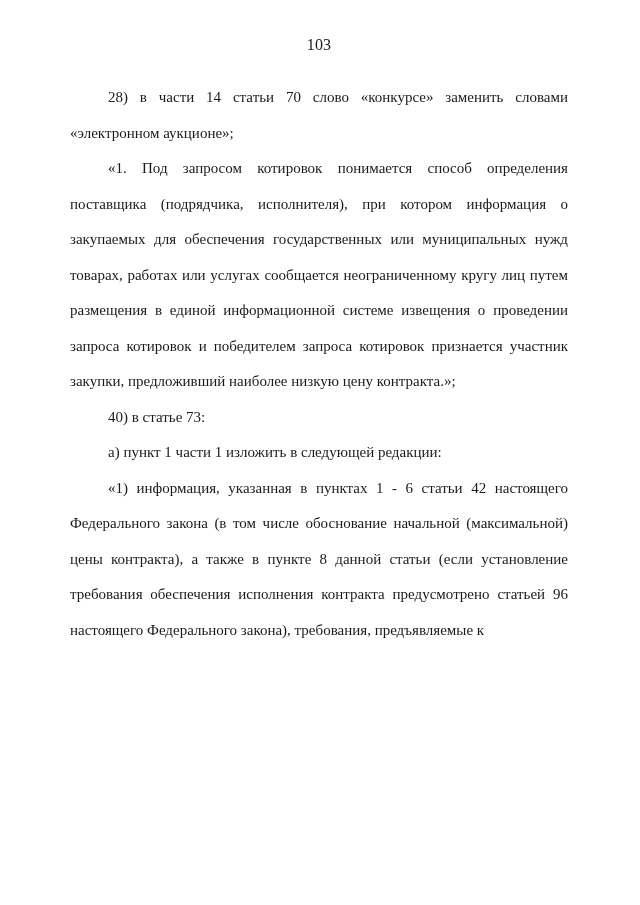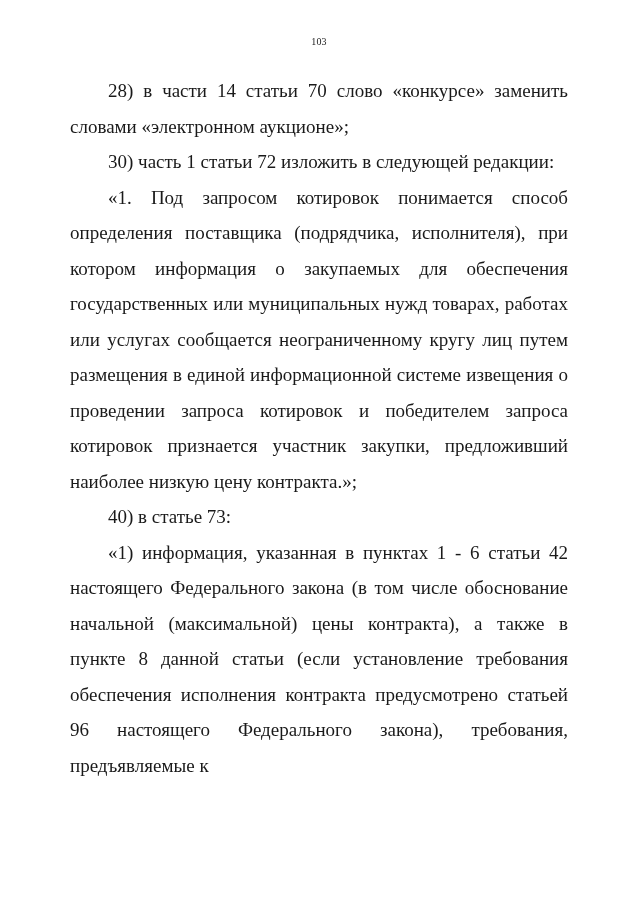--- a/index.html
+++ b/index.html
@@ -17,26 +17,26 @@
   }
   .page {
     width: 640px;
     height: 905px;
     box-sizing: border-box;
     padding: 30px 72px 30px 70px;
     position: relative;
   }
   .page-number {
     text-align: center;
-    font-size: 10px;
+    font-size: 16px;
     margin: 6px 0 26px 0;
     letter-spacing: 0.2px;
   }
   .body-text {
-    font-size: 19px;
+    font-size: 15px;
     line-height: 35.5px;
     text-align: justify;
     text-justify: inter-word;
   }
   .para {
     margin: 0 0 0 0;
     text-indent: 38px;
     text-align: justify;
     text-align-last: left;
     hyphens: none;
@@ -44,19 +44,19 @@
 </style>
 </head>
 <body>
 
 <div class="page">
 
   <div class="page-number">103</div>
 
   <div class="body-text">
     <p class="para">28) в части 14 статьи 70 слово «конкурсе» заменить словами «электронном аукционе»;</p>
-    <p class="para">30) часть 1 статьи 72 изложить в следующей редакции:</p>
     <p class="para">«1. Под запросом котировок понимается способ определения поставщика (подрядчика, исполнителя), при котором информация о закупаемых для обеспечения государственных или муниципальных нужд товарах, работах или услугах сообщается неограниченному кругу лиц путем размещения в единой информационной системе извещения о проведении запроса котировок и победителем запроса котировок признается участник закупки, предложивший наиболее низкую цену контракта.»;</p>
     <p class="para">40) в статье 73:</p>
+    <p class="para">а) пункт 1 части 1 изложить в следующей редакции:</p>
     <p class="para">«1) информация, указанная в пунктах 1 - 6 статьи 42 настоящего Федерального закона (в том числе обоснование начальной (максимальной) цены контракта), а также в пункте 8 данной статьи (если установление требования обеспечения исполнения контракта предусмотрено статьей 96 настоящего Федерального закона), требования, предъявляемые к</p>
   </div>
 
 </div>
 
 </body></html>

